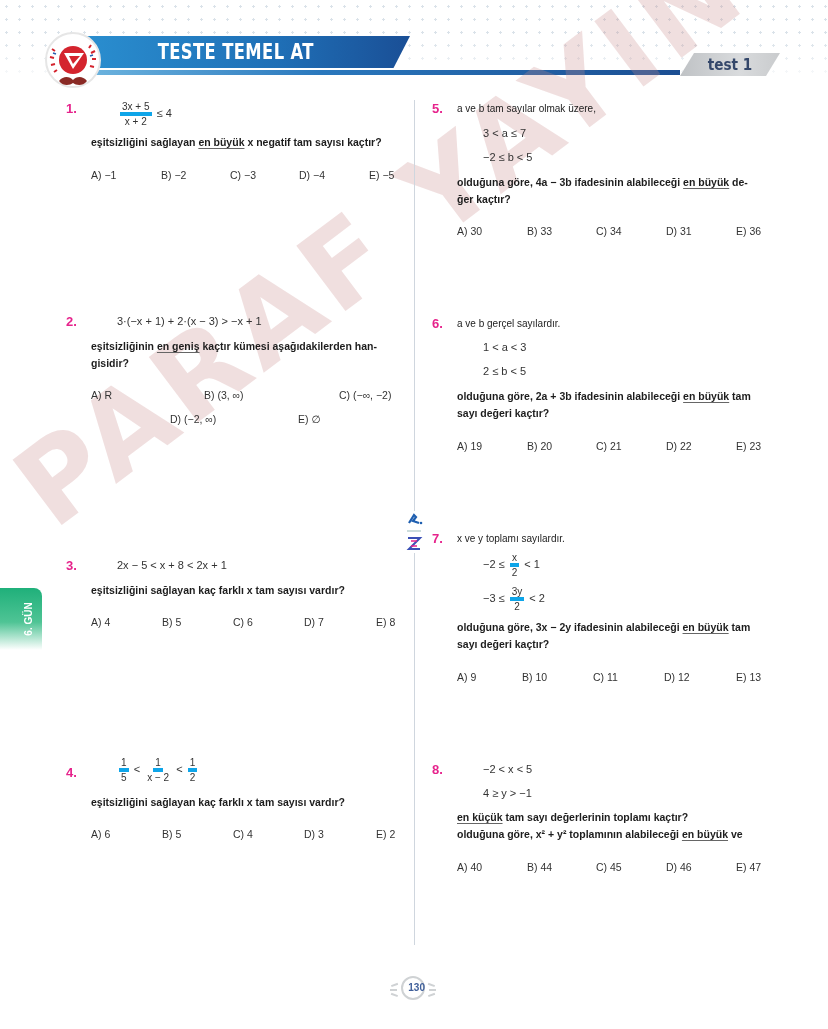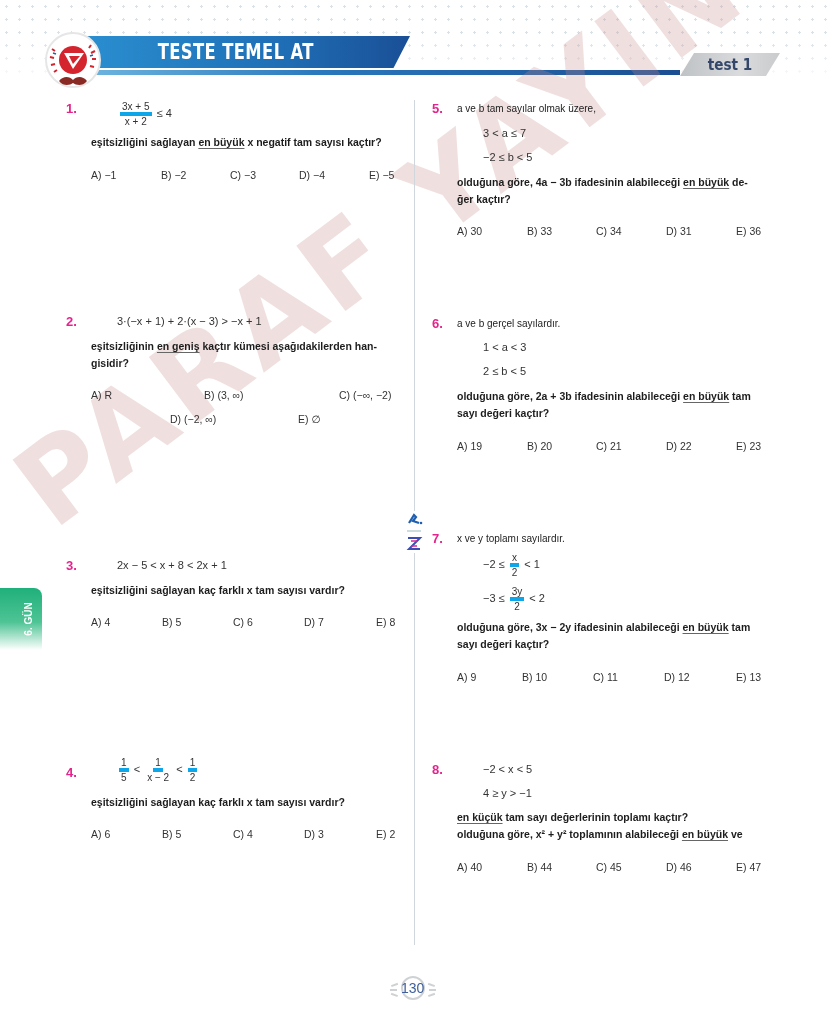--- a/index.html
+++ b/index.html
@@ -91,21 +91,21 @@
   .opts { position: relative; height: 16px; font-size: 10.5px; color: #333; }
   .opt { position: absolute; top: 0; white-space: nowrap; }
 
   .page-num-wrap { position: absolute; left: 389px; top: 975px; width: 48px; height: 26px; }
   .page-circle {
     position: absolute; left: 12px; top: 1px; width: 24px; height: 24px;
     border: 2px solid #cfd2d4; border-radius: 50%; background: #fff;
   }
   .page-num {
     position: absolute; left: 12px; top: 1px; width: 24px; height: 24px;
-    line-height: 24px; text-align: left; color: #3f5f9a; font-weight: normal; font-size: 14px;
+    line-height: 24px; text-align: right; color: #3f5f9a; font-weight: bold; font-size: 10px;
   }
   .ray { position: absolute; height: 1.5px; width: 7px; background: #cfd2d4; }
 </style>
 </head>
 <body>
 
 <div class="dots"></div>
 <div class="dots-fade"></div>
 
 <div class="header-banner"></div>

